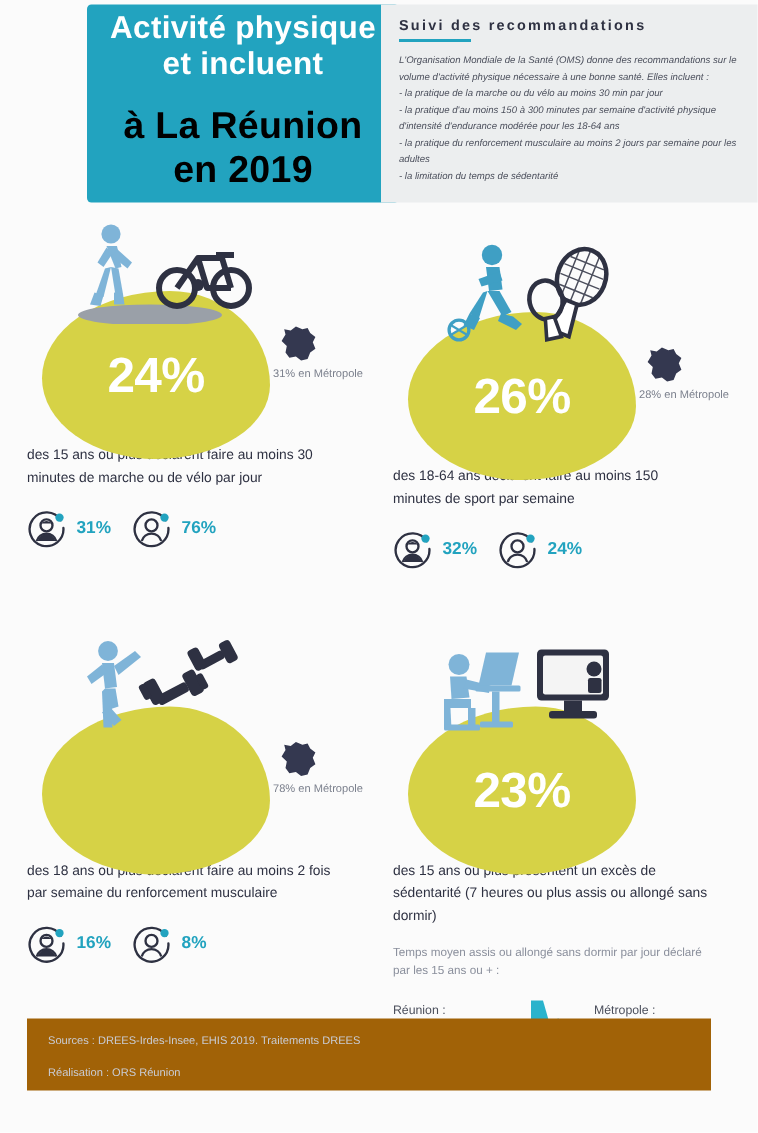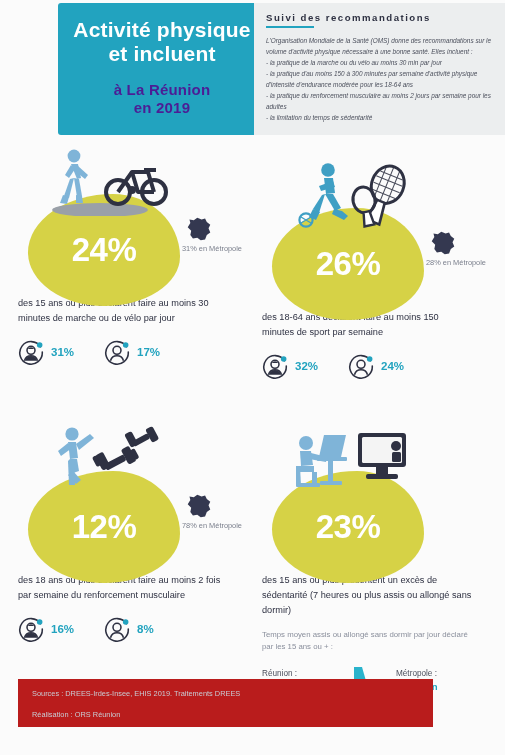--- a/index.html
+++ b/index.html
@@ -47,22 +47,22 @@
   }
   .title-main {
     color: #ffffff;
     font-size: 21px;
     font-weight: bold;
     line-height: 1.12;
     text-align: center;
     letter-spacing: 0.2px;
   }
   .title-sub {
-    color: #4c1d95;
-    font-size: 15px;
+    color: #000000;
+    font-size: 25px;
     font-weight: bold;
     line-height: 1.14;
     text-align: center;
     margin-top: 16px;
     letter-spacing: 0.2px;
   }
 
   .reco-block {
     position: absolute;
     left: 234px;
@@ -167,21 +167,21 @@
     line-height: 1.62;
     color: #2e3142;
     width: 210px;
     margin-top: 2px;
   }
 
   .gender-row {
     display: flex;
     align-items: flex-start;
     margin-top: 13px;
-    gap: 30px;
+    gap: 14px;
   }
   .gender-item {
     display: flex;
     align-items: center;
     gap: 7px;
   }
   .gender-icon { width: 26px; height: 26px; display: block; }
   .gender-val {
     font-size: 11.5px;
     font-weight: bold;
@@ -211,23 +211,23 @@
     color: #22a3bf;
     margin-top: 3px;
   }
   .sofa-icon { width: 54px; height: 32px; display: block; }
 
   
   .footer {
     position: absolute;
     left: 18px;
     top: 679px;
-    width: 415px;
+    width: 456px;
     height: 48px;
-    background: #b91c1c;
+    background: #a16207;
     box-sizing: border-box;
     padding: 9px 14px;
   }
   .footer-line {
     color: #c9ccd4;
     font-size: 7.4px;
     line-height: 1.5;
   }
   .footer-line.second { margin-top: 10px; }
 </style>
@@ -309,21 +309,21 @@
           </svg>
           <span class="gender-val">31%</span>
         </div>
         <div class="gender-item">
           <svg class="gender-icon" viewBox="0 0 30 30">
             <path d="M26 9 a13 13 0 1 0 2 6" fill="none" stroke="#2e3142" stroke-width="1.8" stroke-linecap="round"></path>
             <circle cx="15" cy="13" r="4.6" fill="none" stroke="#2e3142" stroke-width="1.8"></circle>
             <path d="M7.5 25 a7.8 7.8 0 0 1 15 0" fill="none" stroke="#2e3142" stroke-width="1.8"></path>
             <circle cx="25" cy="7" r="3.2" fill="#22a3bf"></circle>
           </svg>
-          <span class="gender-val">17%</span>
+          <span class="gender-val">76%</span>
         </div>
       </div>
     </div>
 
     <div class="panel panel-tr">
       <div class="art">
         <div class="blob"></div>
         <svg class="icon-art" viewBox="0 0 140 70">
           <g fill="#3f9fc4">
             <circle cx="44" cy="10" r="6.8"></circle>
@@ -401,21 +401,20 @@
             <rect x="84" y="24" width="9" height="17" rx="2.5" transform="rotate(-28 88 32)"></rect>
             <rect x="54" y="33" width="5" height="11" rx="2" transform="rotate(-28 56 38)"></rect>
             <rect x="92" y="26" width="5" height="11" rx="2" transform="rotate(-28 94 31)"></rect>
           </g>
           <g fill="#2e3142">
             <rect x="92" y="14" width="18" height="6" rx="2" transform="rotate(-28 101 17)"></rect>
             <rect x="87" y="9" width="8" height="15" rx="2.4" transform="rotate(-28 91 16)"></rect>
             <rect x="108" y="4" width="8" height="15" rx="2.4" transform="rotate(-28 112 11)"></rect>
           </g>
         </svg>
-        <div class="blob-value">12%</div>
         <div class="metro">
           <svg class="metro-map" viewBox="0 0 30 30">
             <path d="M13 2 l5 2 l4 -1 l2 4 l4 3 l-2 4 l2 5 l-4 3 l-2 5 l-5 1 l-4 -3 l-5 1 l-3 -4 l1 -5 l-4 -4 l3 -5 l-1 -4 l5 1 z" fill="#343850"></path>
           </svg>
           <div class="metro-text">78% en Métropole</div>
         </div>
       </div>
       <div class="desc">des 18 ans ou plus déclarent faire au moins 2 fois par semaine du renforcement musculaire</div>
       <div class="gender-row">
         <div class="gender-item">

